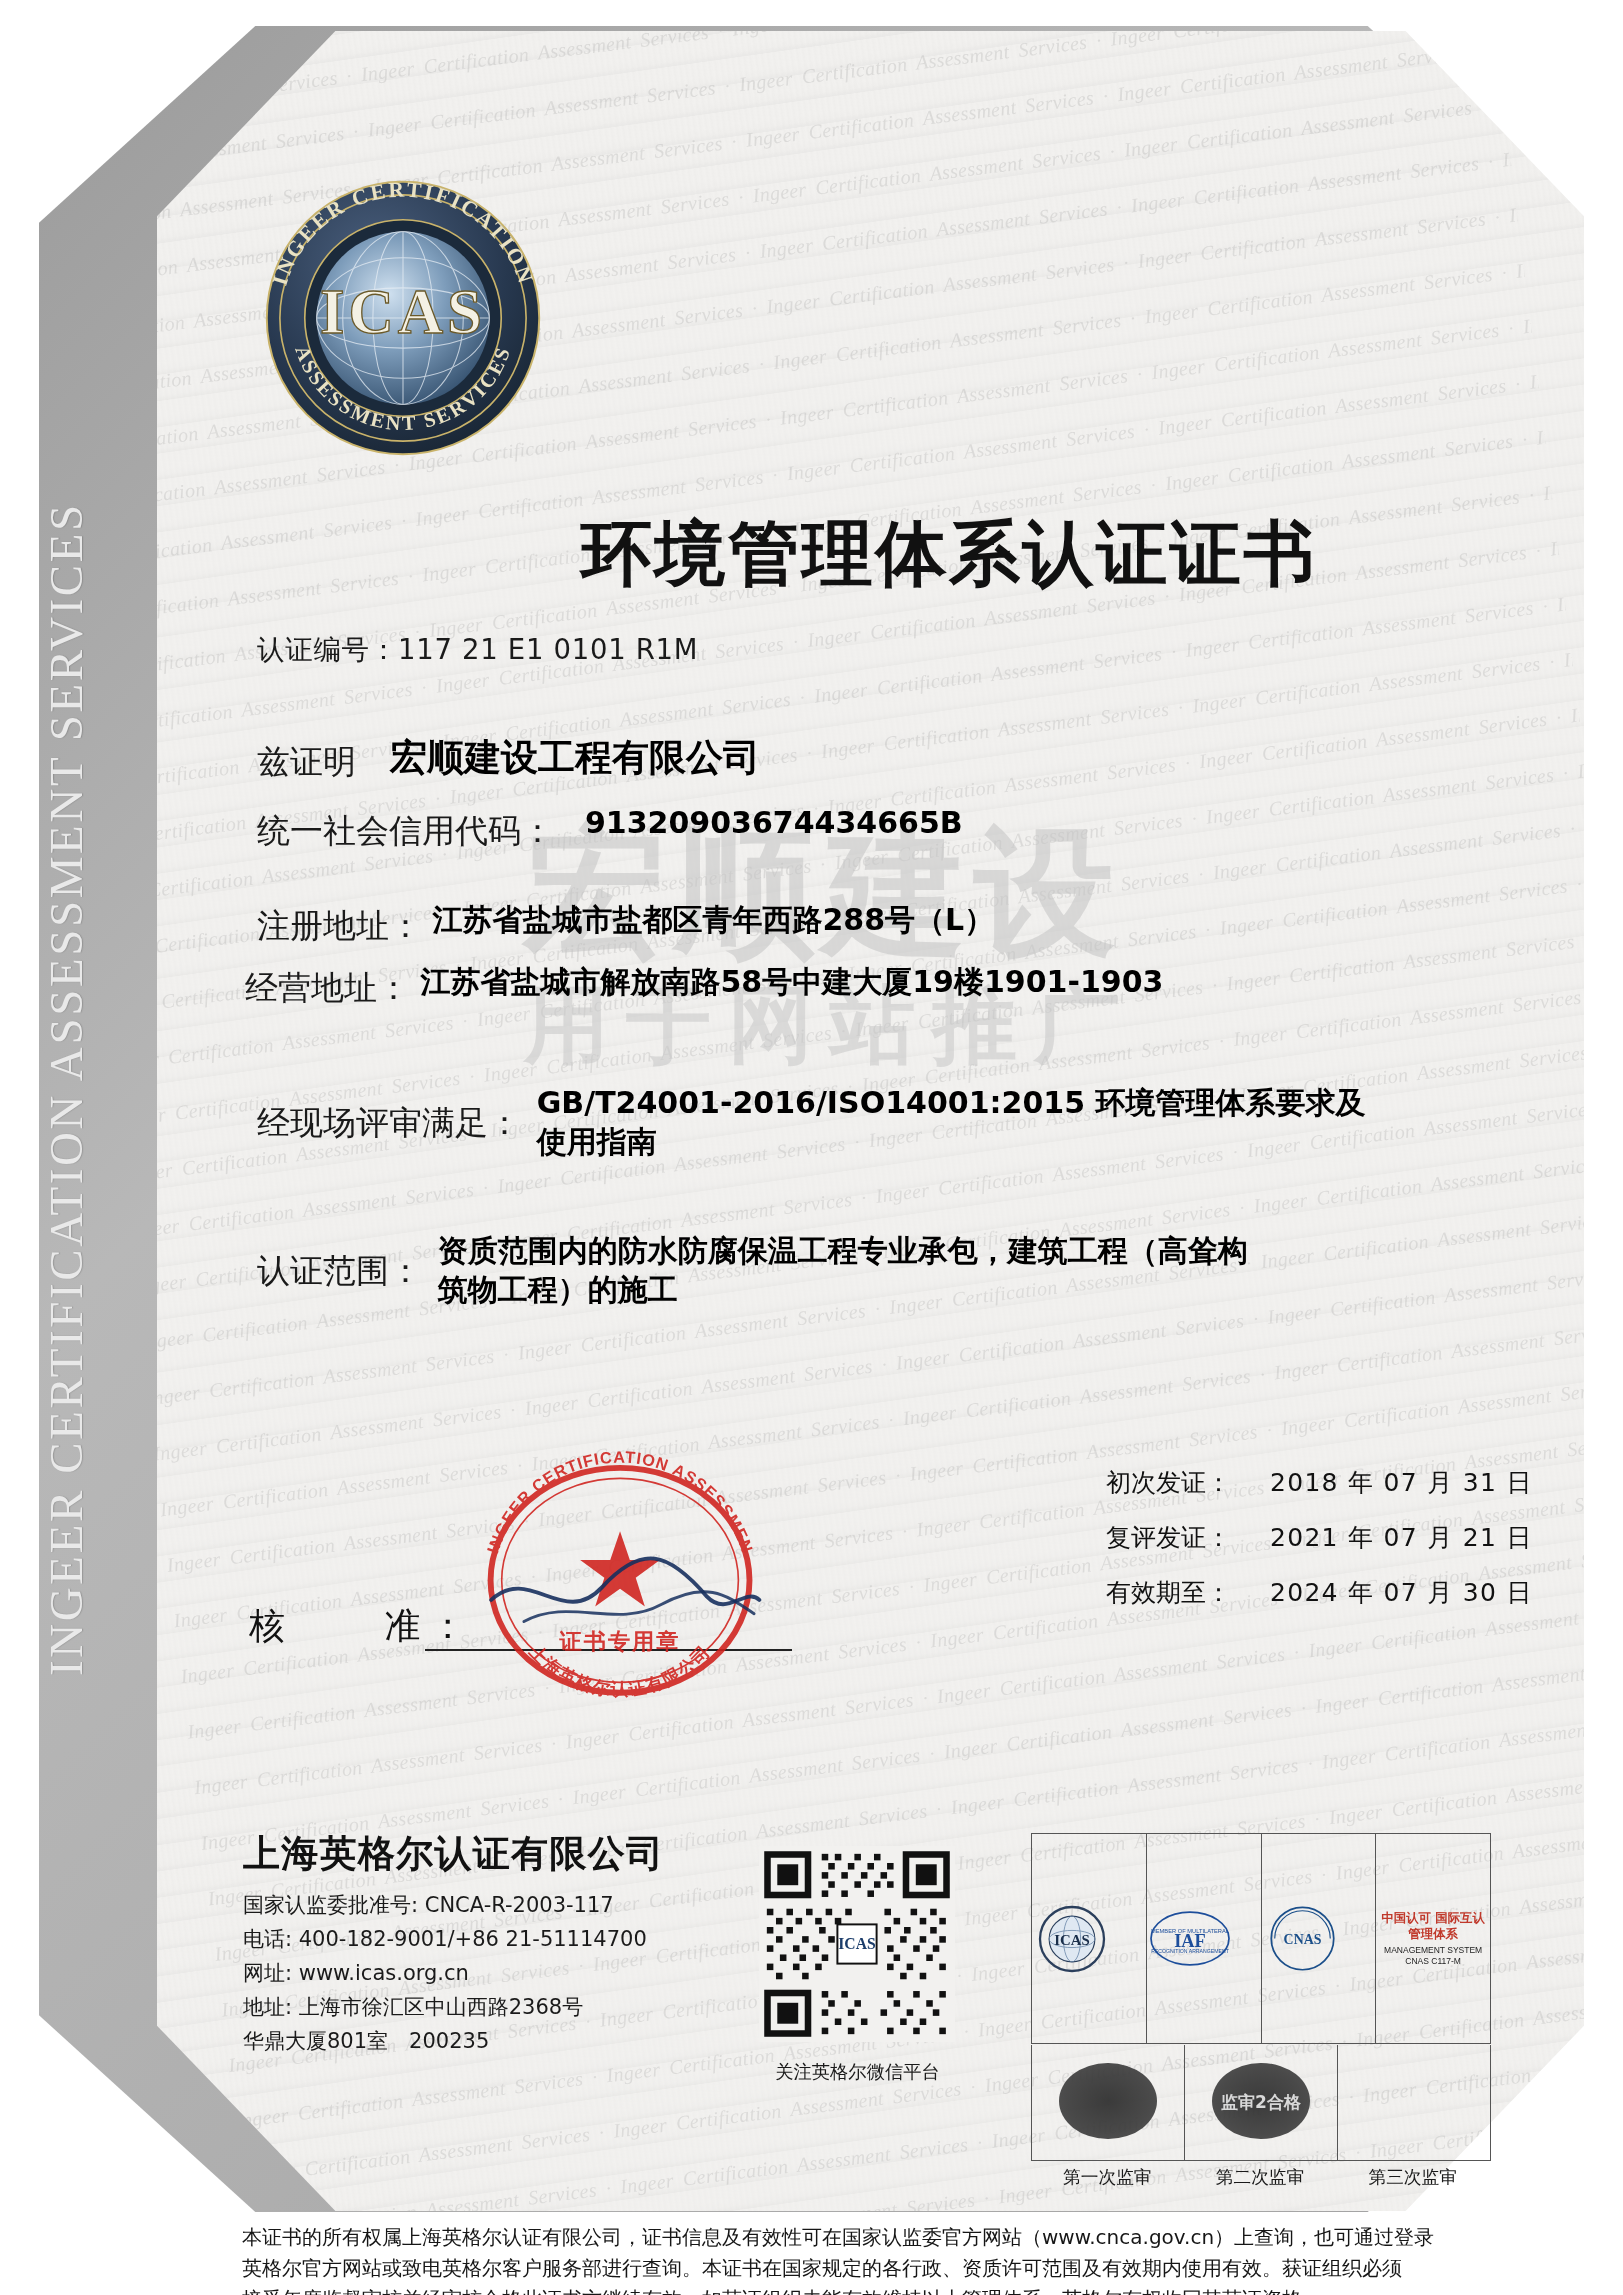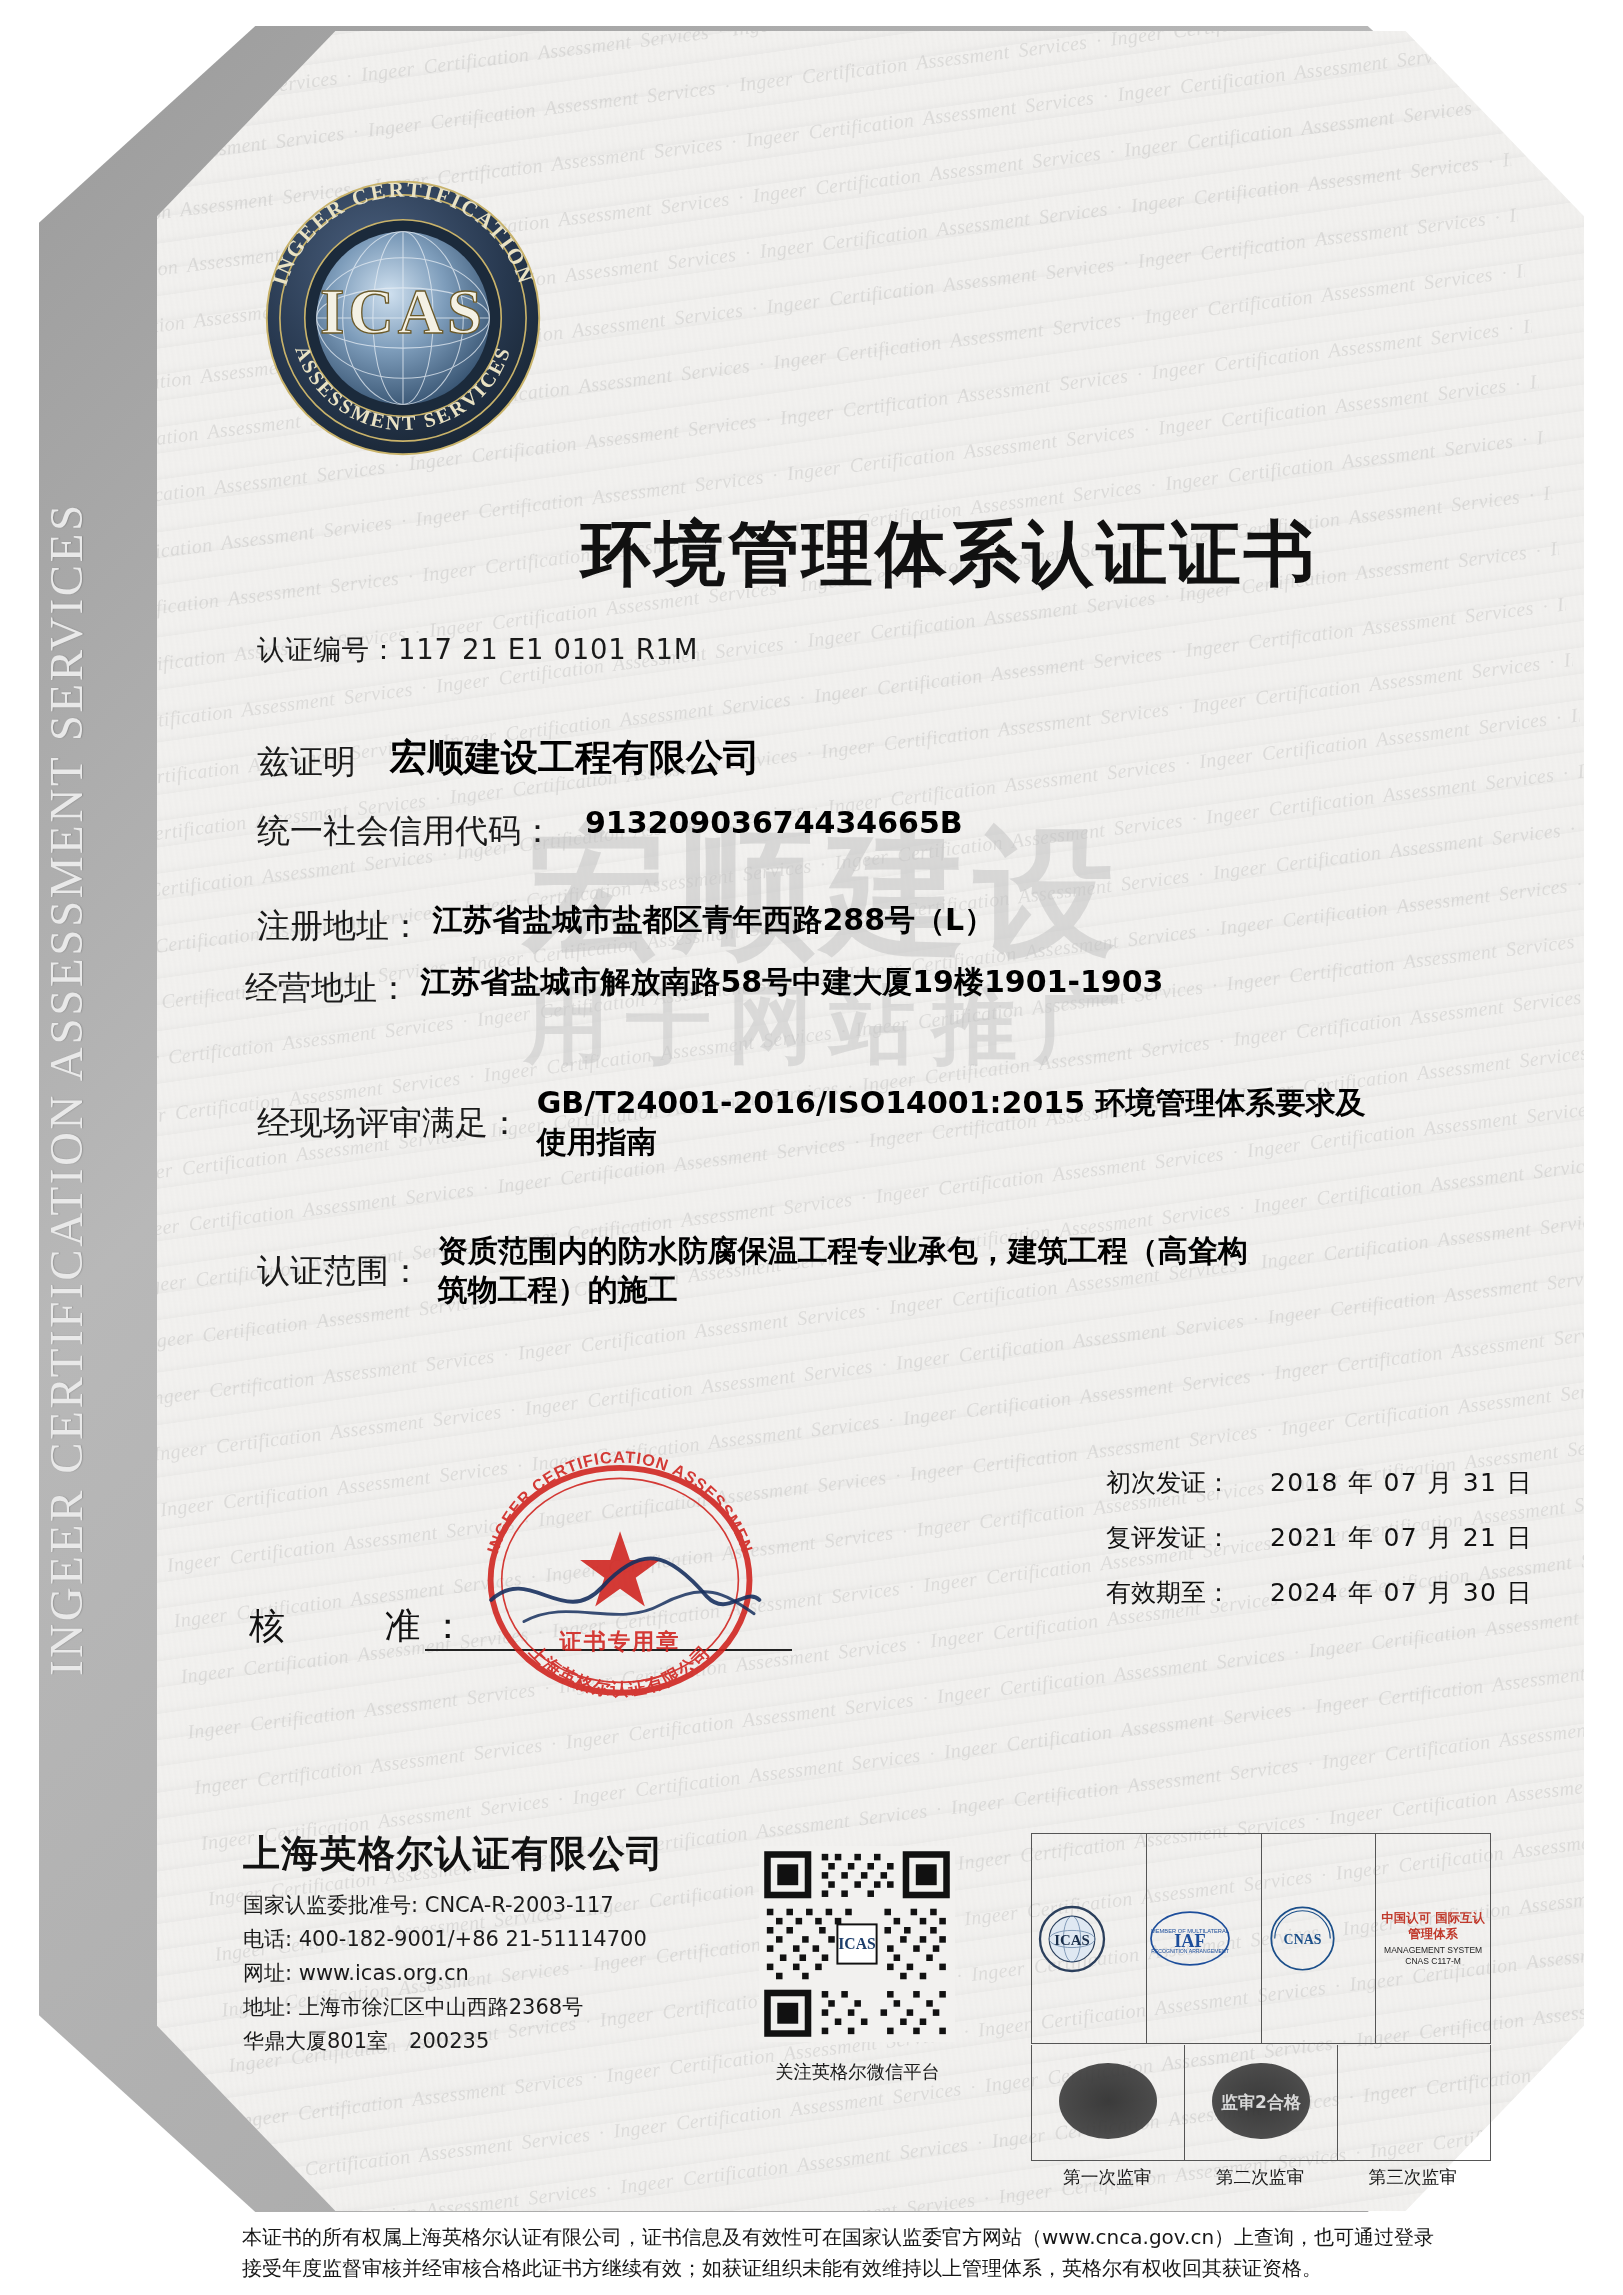--- a/index.html
+++ b/index.html
@@ -710,17 +710,18 @@
     <div class="surv-cell"></div>
   </div>
   <div class="surv-labels">
     <div>第一次监审</div>
     <div>第二次监审</div>
     <div>第三次监审</div>
   </div>
 
   <div class="legal">
     <div>本证书的所有权属上海英格尔认证有限公司，证书信息及有效性可在国家认监委官方网站（www.cnca.gov.cn）上查询，也可通过登录</div>
+    <div>英格尔官方网站或致电英格尔客户服务部进行查询。本证书在国家规定的各行政、资质许可范围及有效期内使用有效。获证组织必须</div>
     <div>接受年度监督审核并经审核合格此证书方继续有效；如获证组织未能有效维持以上管理体系，英格尔有权收回其获证资格。</div>
   </div>
 
 </div>
 
 
 </body></html>

